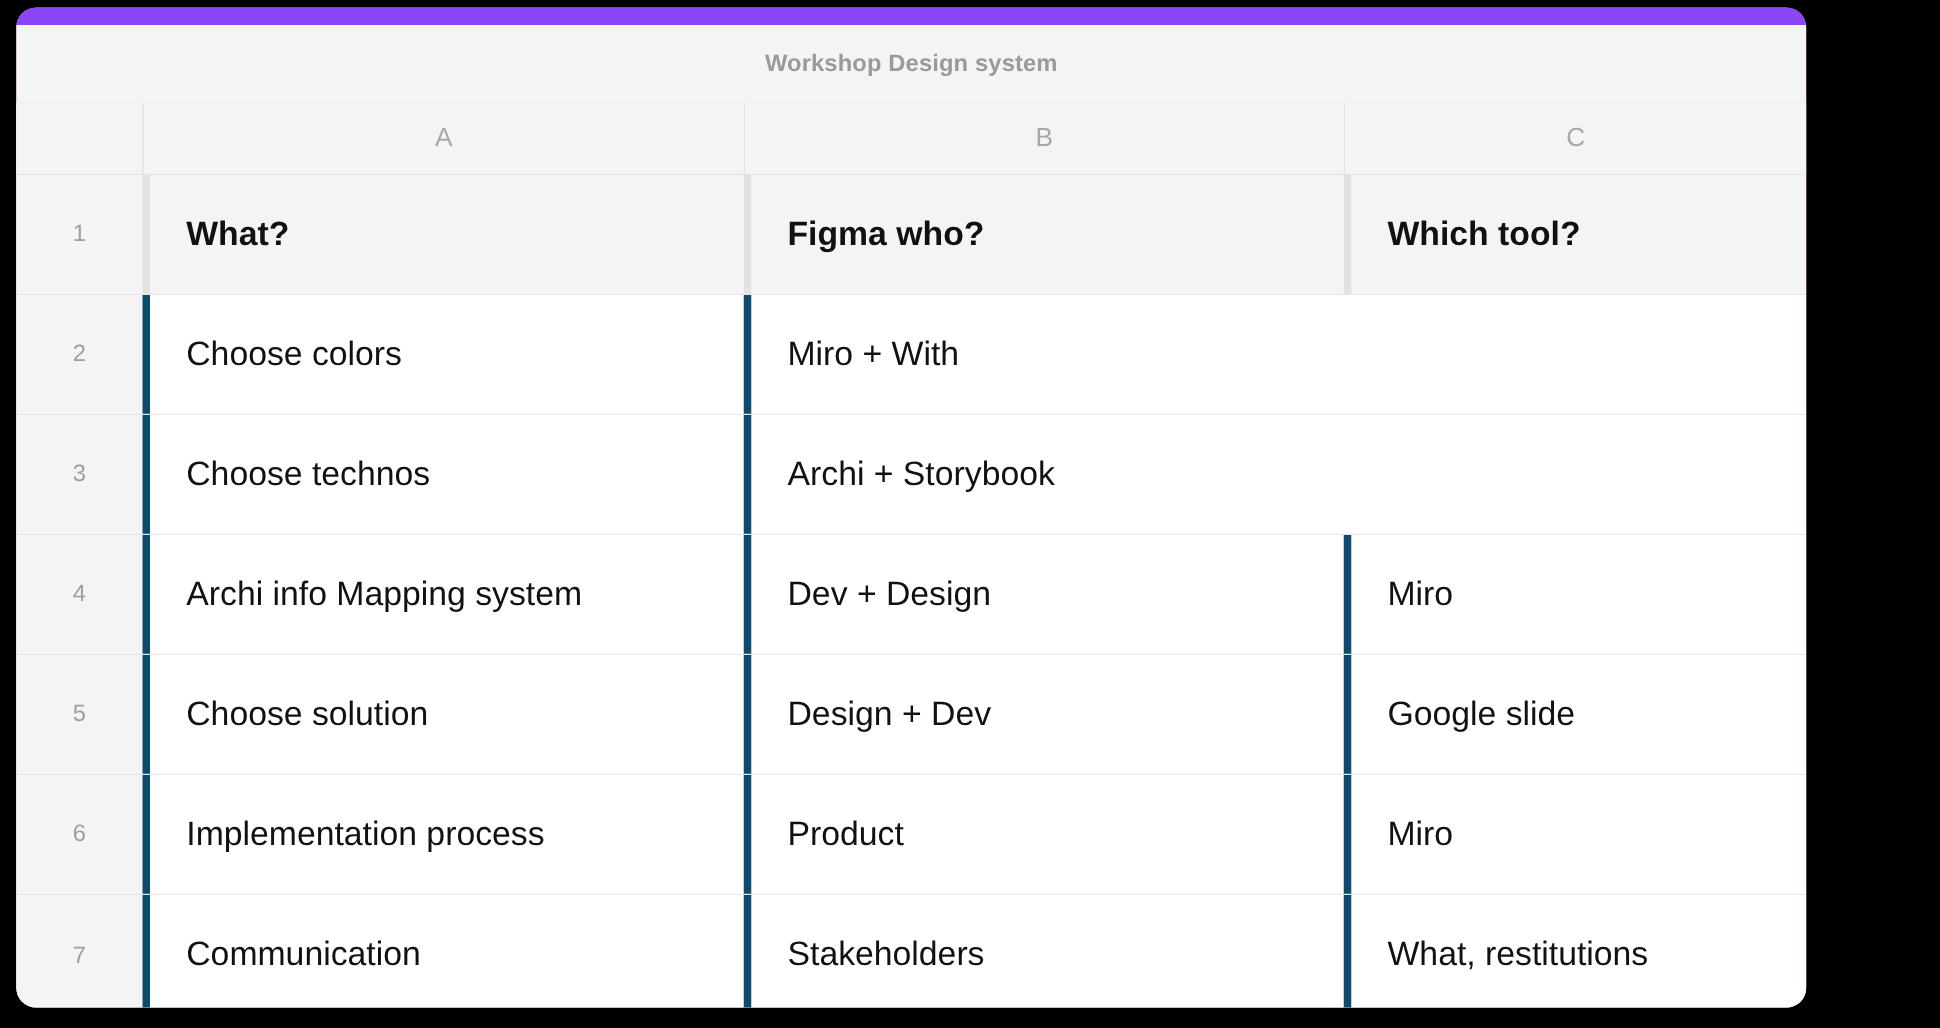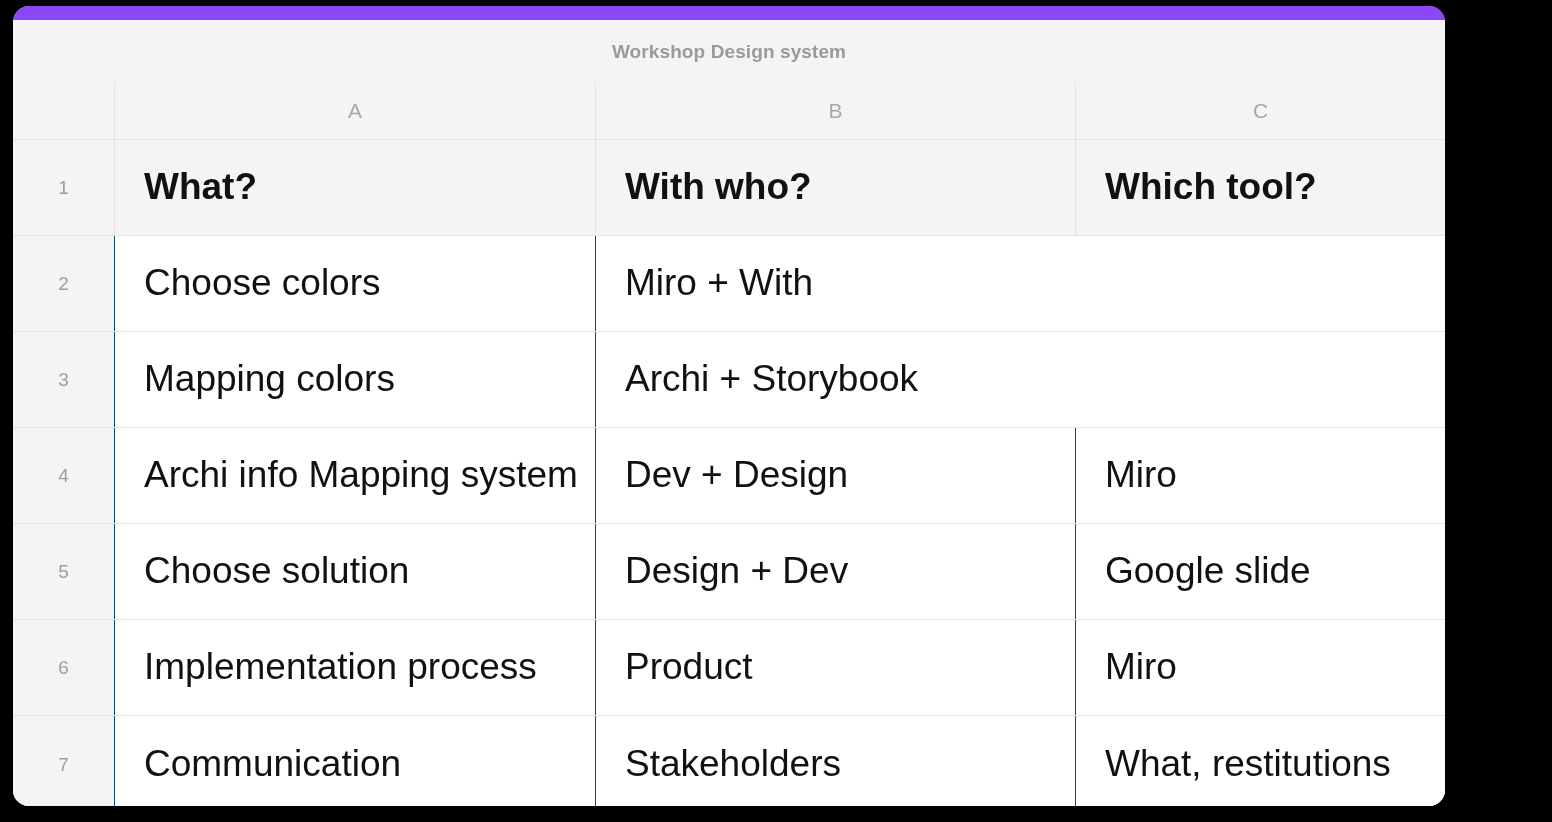--- a/index.html
+++ b/index.html
@@ -118,23 +118,23 @@
     justify-content: center;
     font-size: 19px;
     color: #9e9e9e;
     line-height: 1;
   }
 
   .cell {
     display: flex;
     align-items: center;
     background: #ffffff;
-    border-left: 1px solid #0c4a6e;
+    border-left: 6px solid #0c4a6e;
     padding: 0 0 0 29px;
-    font-size: 37px;
+    font-size: 27px;
     color: #111111;
     line-height: 1.15;
     white-space: nowrap;
     overflow: hidden;
   }
 
   
   .row-head .cell {
     background: #f4f4f4;
     font-weight: bold;
@@ -159,33 +159,33 @@
       <div class="grid-row col-header-row">
         <div class="corner-cell"></div>
         <div class="col-header col-a">A</div>
         <div class="col-header col-b">B</div>
         <div class="col-header col-c">C</div>
       </div>
 
       <div class="grid-row data-row row-head">
         <div class="row-gutter">1</div>
         <div class="cell col-a">What?</div>
-        <div class="cell col-b">With who?</div>
+        <div class="cell col-b">Figma who?</div>
         <div class="cell col-c">Which tool?</div>
       </div>
 
       <div class="grid-row data-row">
         <div class="row-gutter">2</div>
         <div class="cell col-a">Choose colors</div>
         <div class="cell col-c">Miro + With</div>
       </div>
 
       <div class="grid-row data-row">
         <div class="row-gutter">3</div>
-        <div class="cell col-a">Mapping colors</div>
+        <div class="cell col-a">Choose technos</div>
         <div class="cell col-c">Archi + Storybook</div>
       </div>
 
       <div class="grid-row data-row">
         <div class="row-gutter">4</div>
         <div class="cell col-a">Archi info Mapping system</div>
         <div class="cell col-b">Dev + Design</div>
         <div class="cell col-c">Miro</div>
       </div>
 

